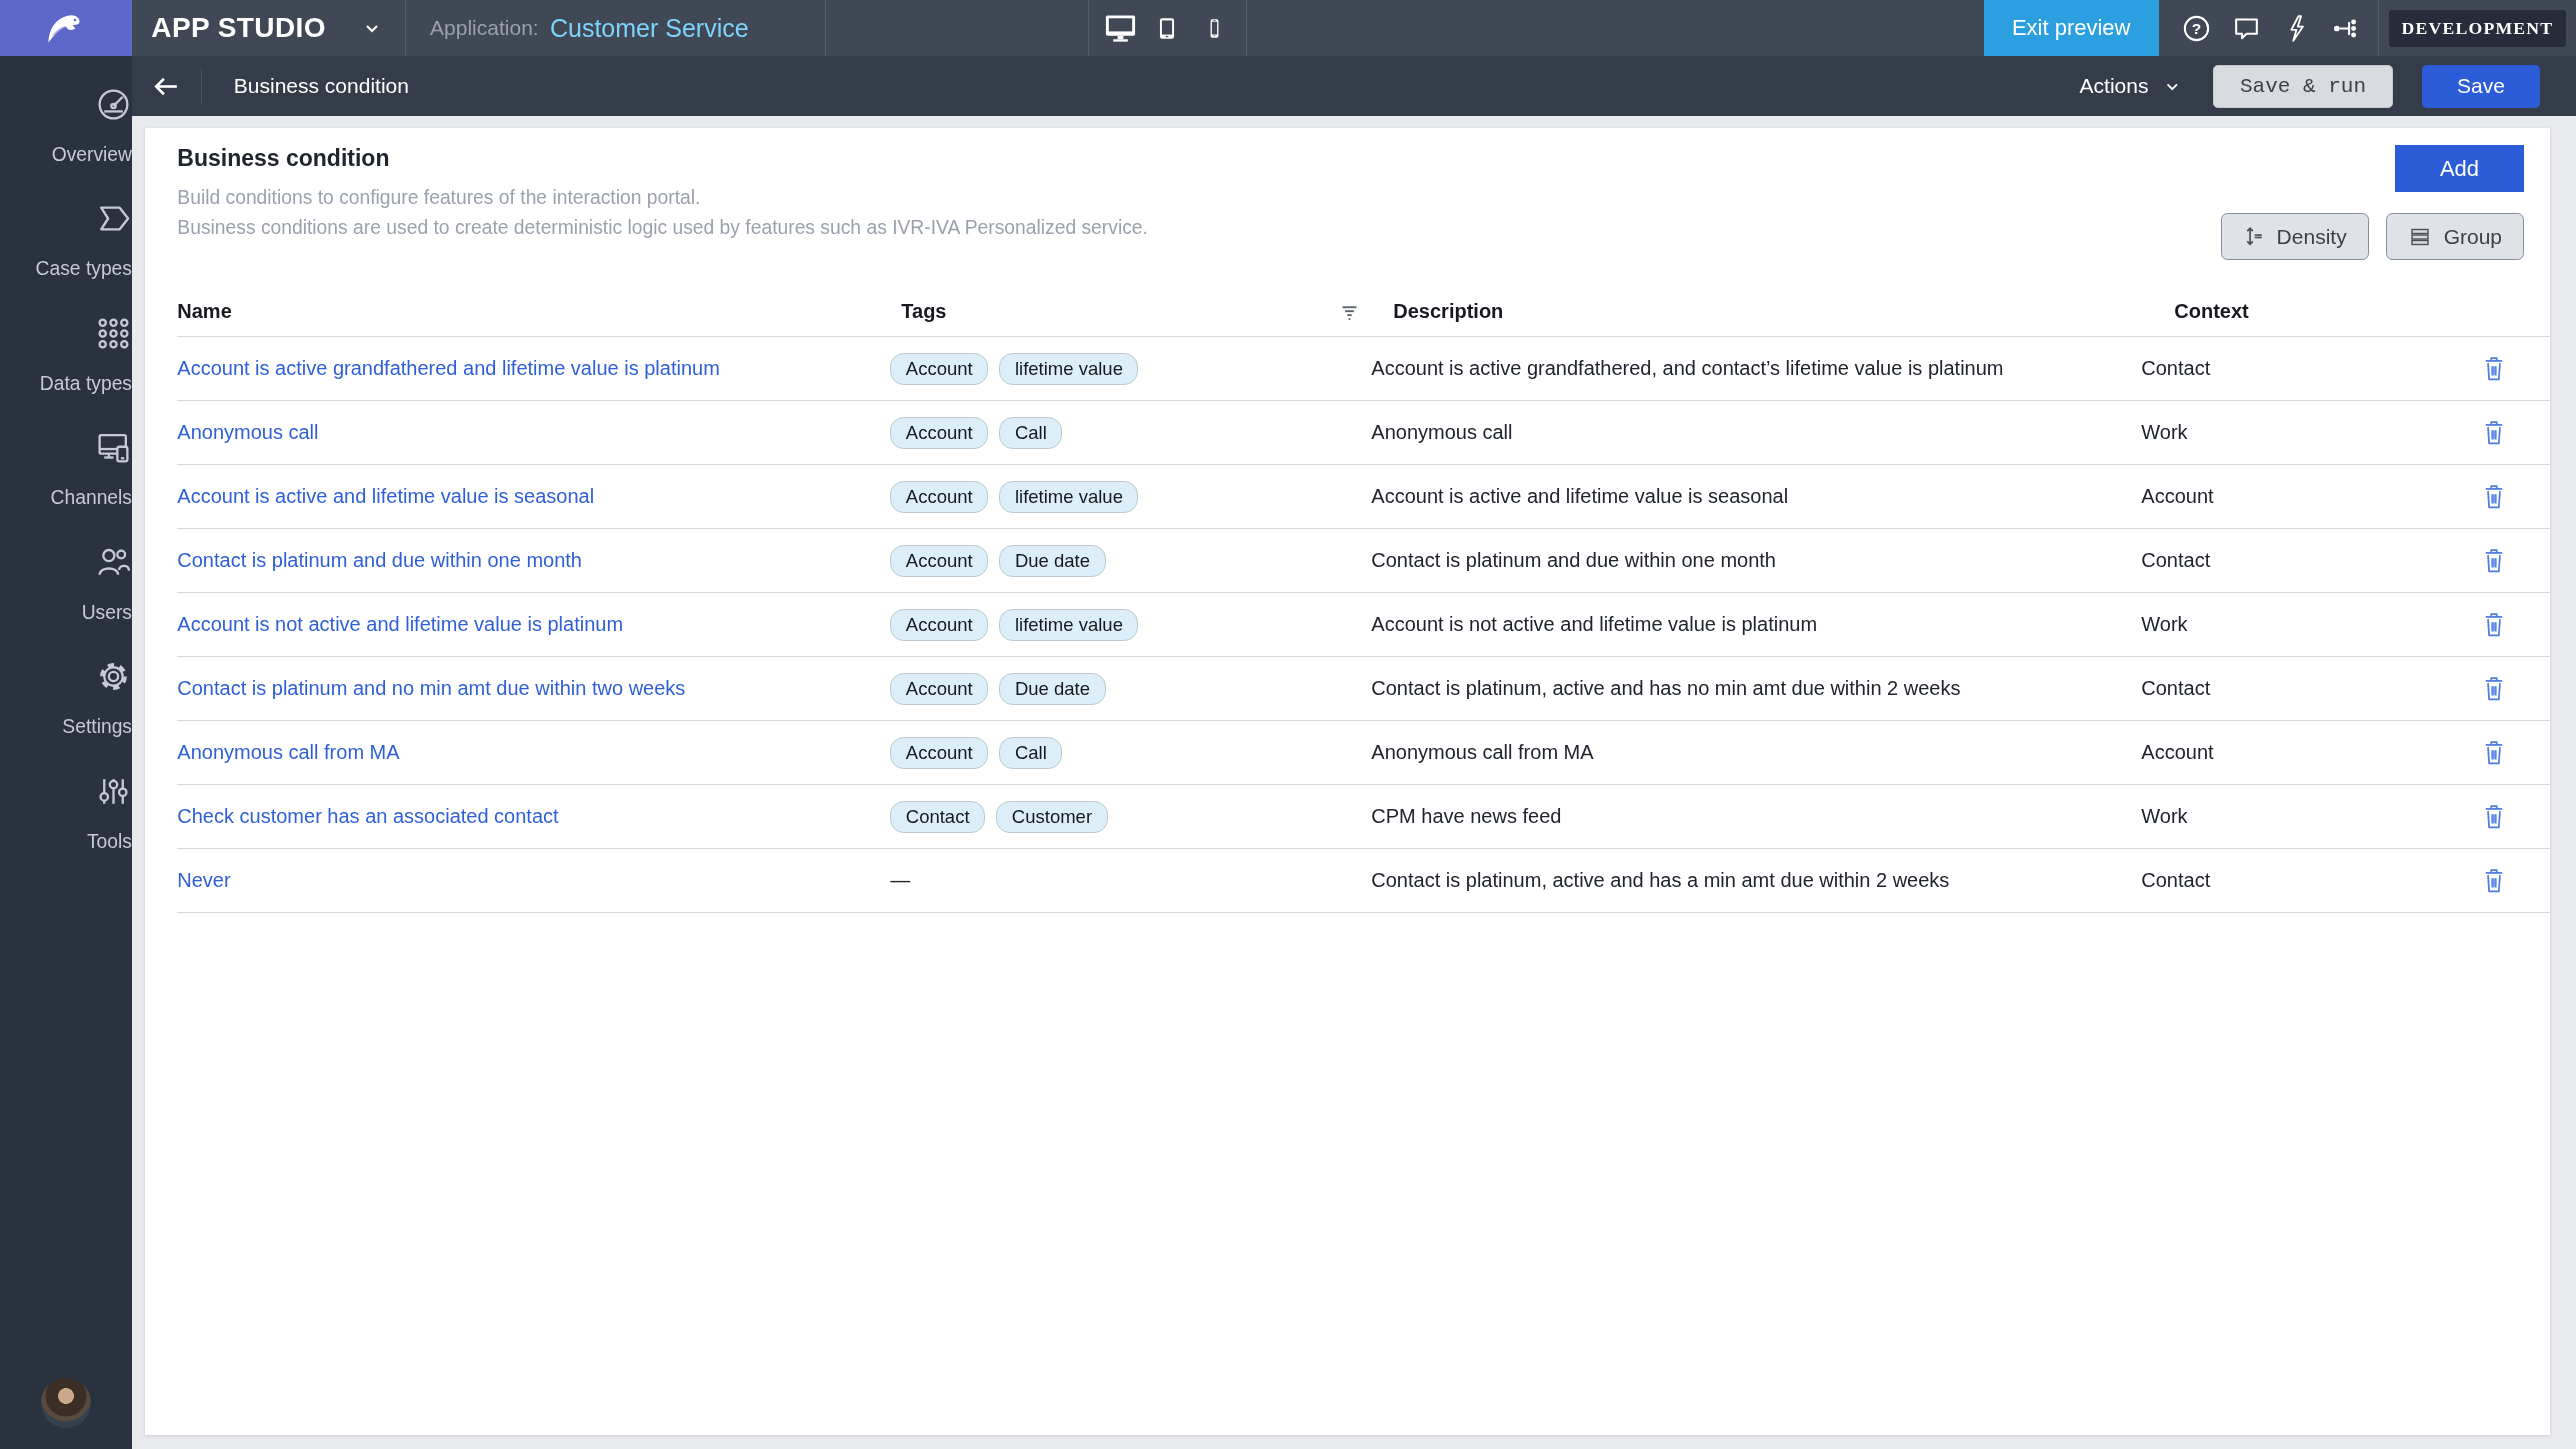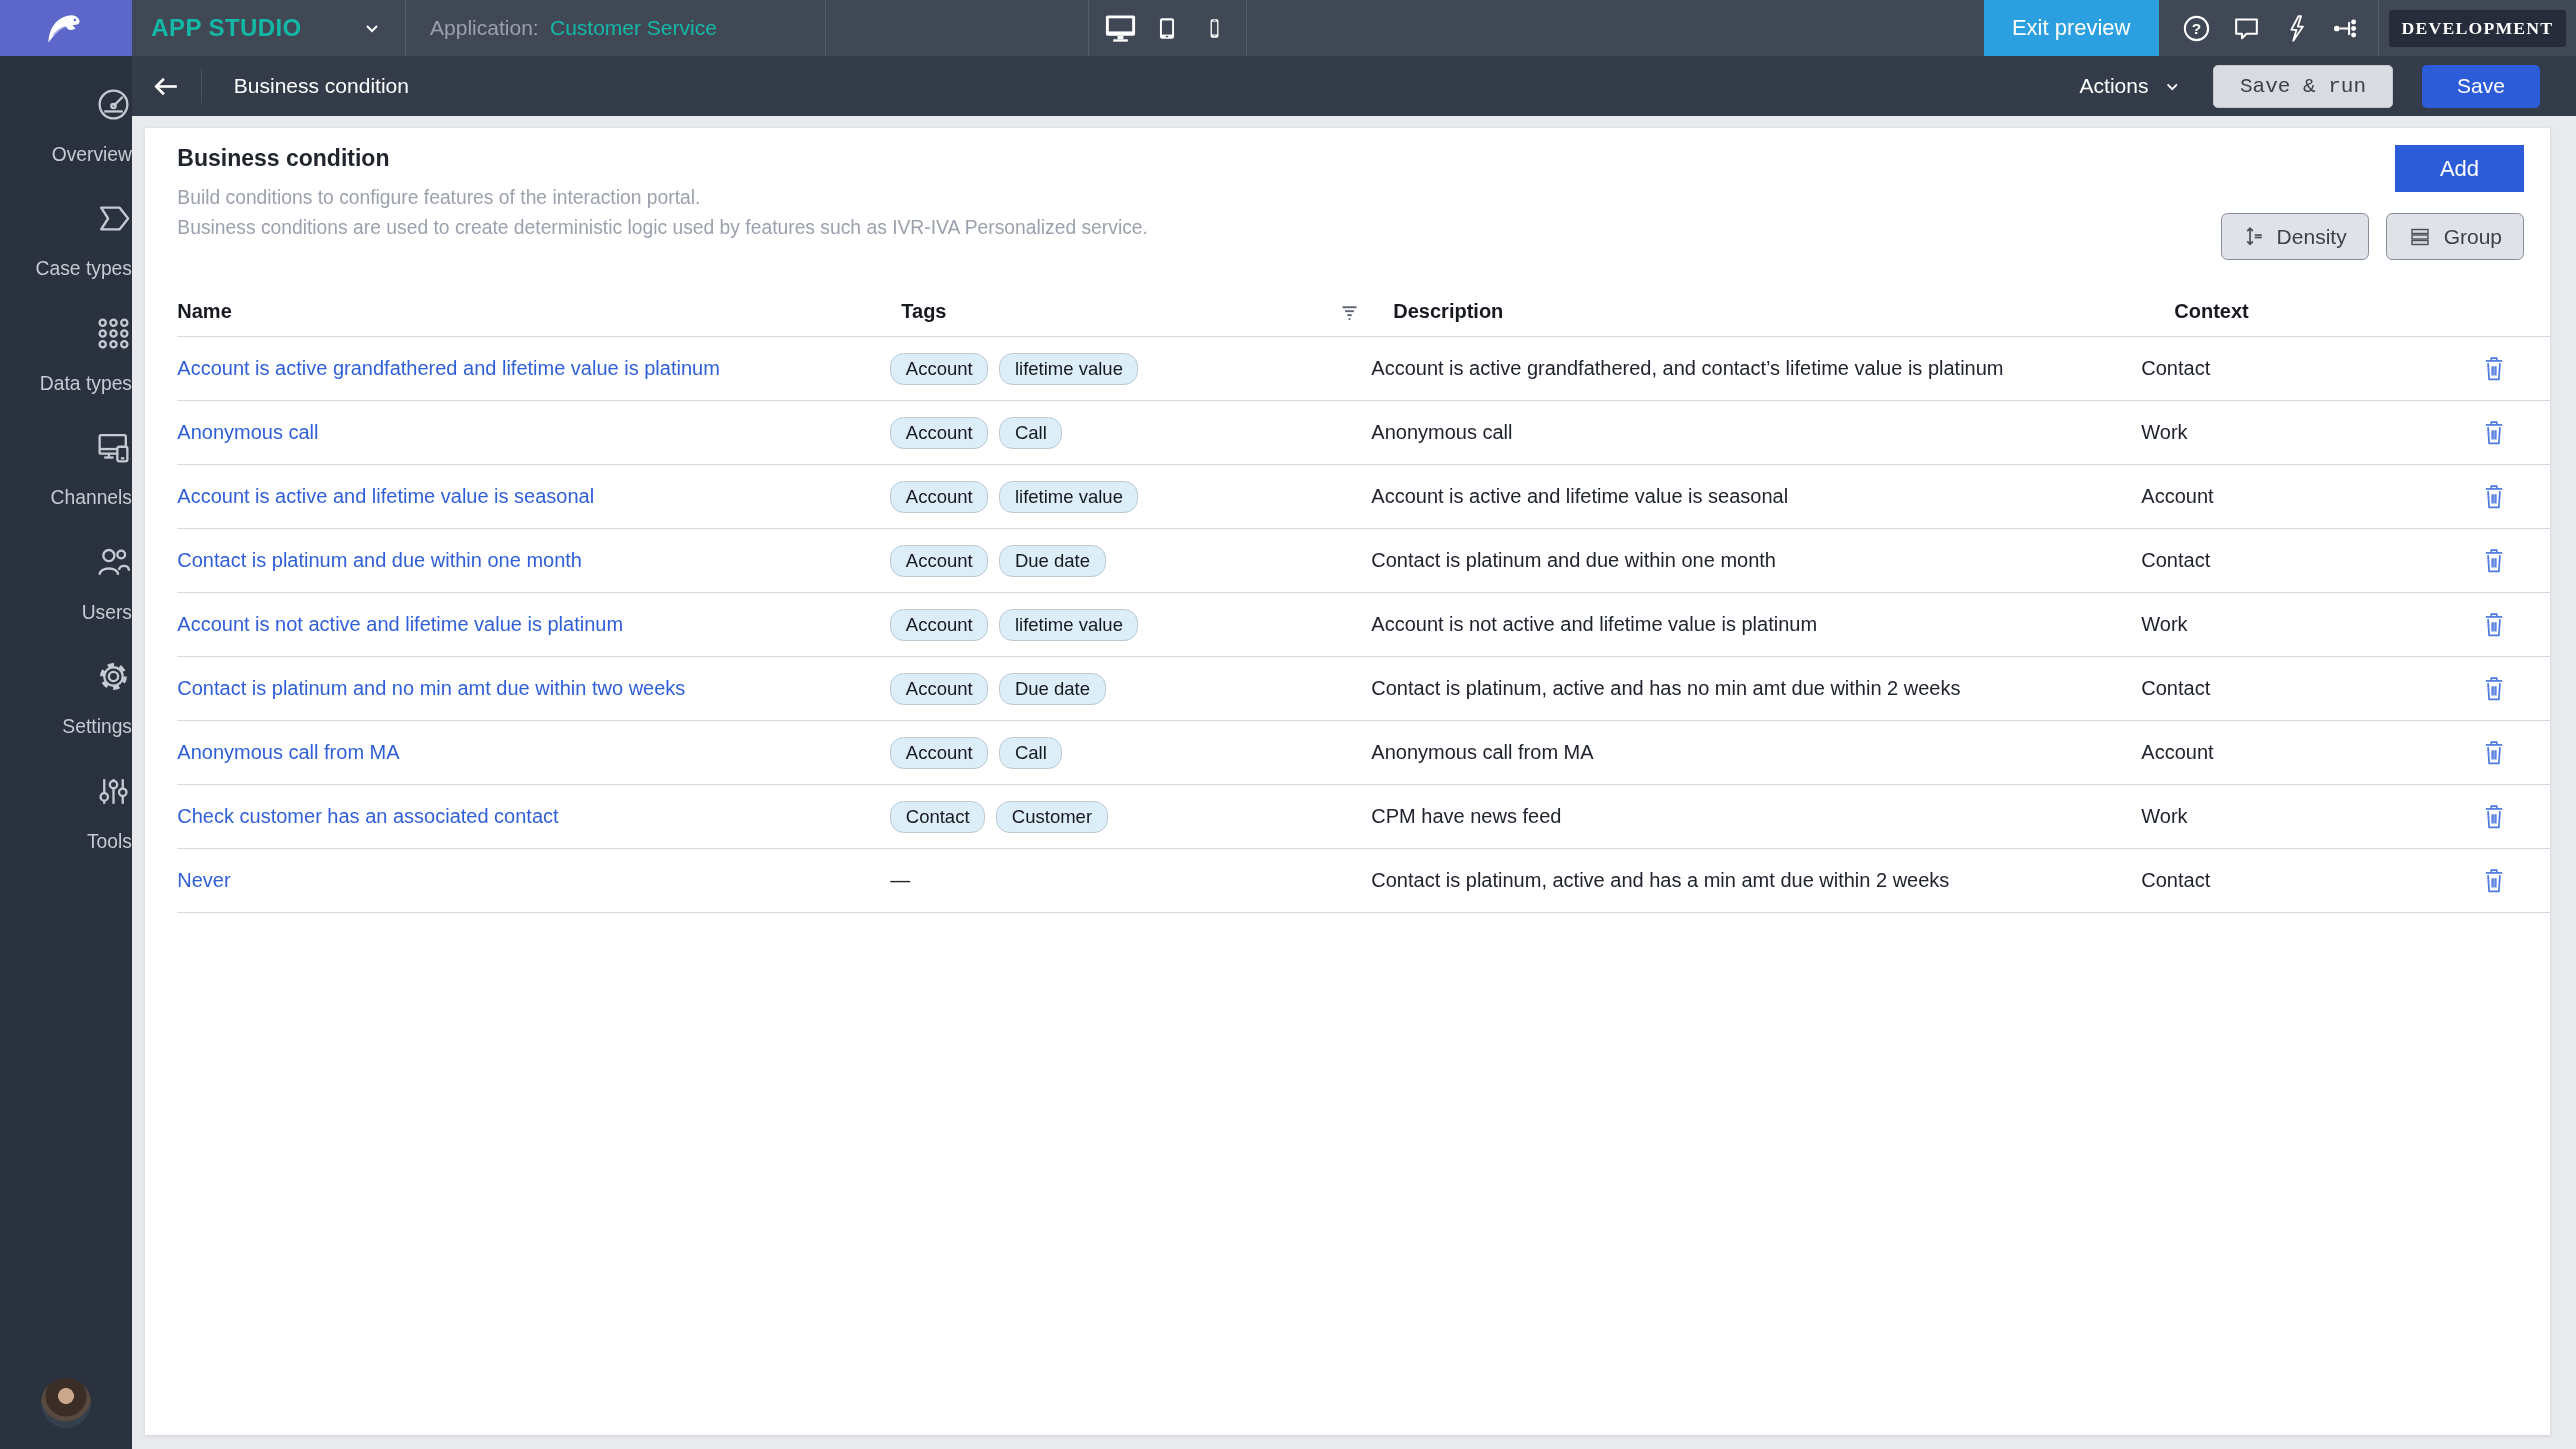--- a/index.html
+++ b/index.html
@@ -6,25 +6,25 @@
   html,body { width:2576px; height:1449px; overflow:hidden;
     font-family:"Liberation Sans", sans-serif; background:#E8EAEE; }
 
   
   .topbar { position:absolute; left:0; top:0; width:2576px; height:56px;
     background:var(--topbar-bg); display:flex; align-items:center; z-index:5; }
   .logo-box { width:132px; height:56px; background:var(--logo-bg);
     display:flex; align-items:center; justify-content:center; flex:0 0 auto; }
   .brand-group { margin-left:19.3px; width:254px; display:flex; align-items:center;
     justify-content:space-between; padding-right:21px; height:56px; cursor:pointer; }
-  .brand { color:#14b8a6; font-size:24px; font-weight:800; letter-spacing:0.4px; }
+  .brand { color:#ffffff; font-size:28px; font-weight:800; letter-spacing:0.4px; }
   .tb-divider { width:0.8px; height:56px; background:#555C6A; flex:0 0 auto; }
   .app-group { width:419px; padding-left:24px; display:flex; align-items:center; gap:11.3px; }
   .app-label { color:#9aa1ad; font-size:21px; }
-  .app-name { color:#14b8a6; font-size:21px; }
+  .app-name { color:#7dd3fc; font-size:25px; }
   .dev-gap { width:262px; }
   .device-group { display:flex; align-items:center; height:56px; padding:0 8px; }
   .device-btn { width:47px; height:56px; display:flex; align-items:center;
     justify-content:center; background:none; border:none; cursor:pointer; }
   .tb-spacer { flex:1; }
   .exit-btn { height:56px; width:175px; background:var(--exit-bg); color:#fff;
     font-size:22px; border:none; cursor:pointer; font-family:inherit; }
   .tb-icons { display:flex; align-items:center; margin:0 6.4px 0 13px; }
   .tb-icon-btn { width:50px; height:56px; display:flex; align-items:center;
     justify-content:center; background:none; border:none; cursor:pointer; }

